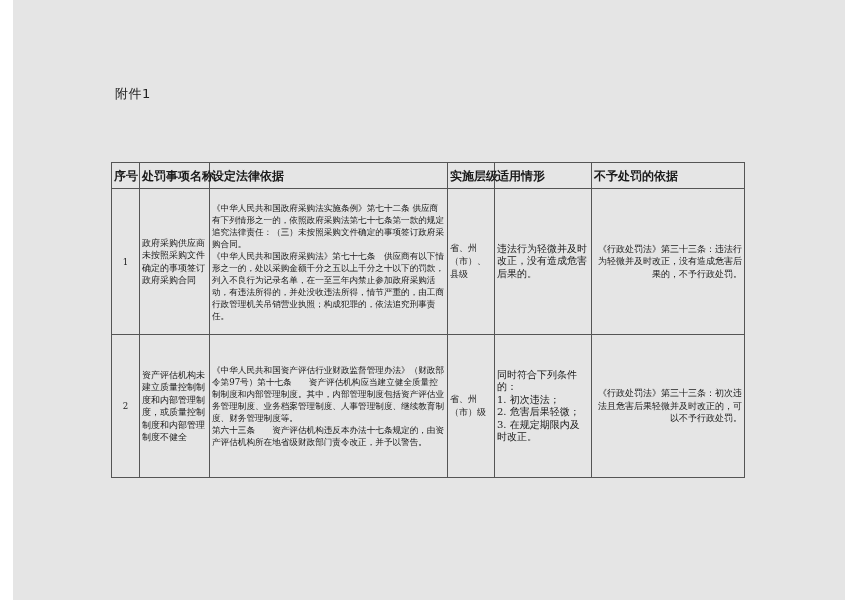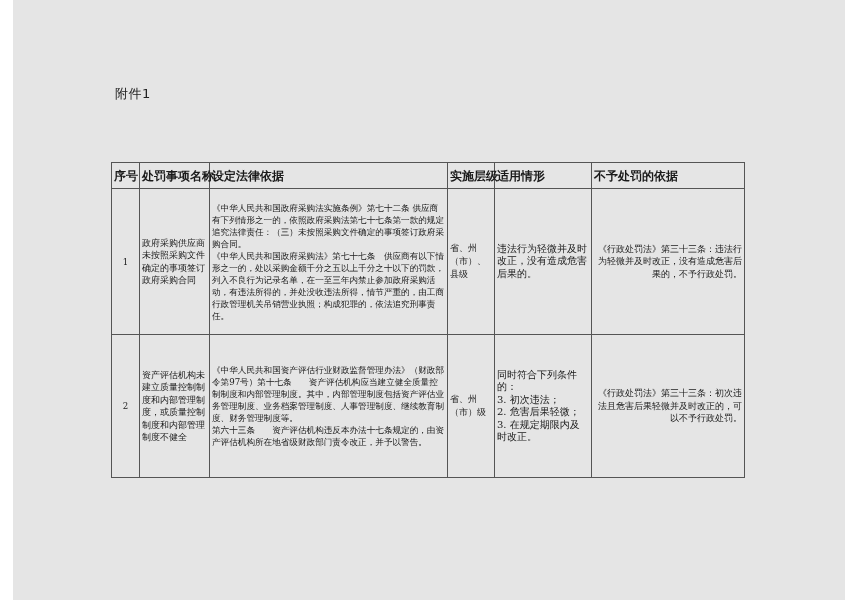--- a/index.html
+++ b/index.html
@@ -118,21 +118,21 @@
       <tr class="row-2">
         <td class="c-no">2</td>
         <td class="c-name">资产评估机构未建立质量控制制度和内部管理制度，或质量控制制度和内部管理制度不健全</td>
         <td class="c-basis">
           <span class="basis-line">《中华人民共和国资产评估行业财政监督管理办法》（财政部令第97号）第十七条　　资产评估机构应当建立健全质量控制制度和内部管理制度。其中，内部管理制度包括资产评估业务管理制度、业务档案管理制度、人事管理制度、继续教育制度、财务管理制度等。</span>
           <span class="basis-line">第六十三条　　资产评估机构违反本办法十七条规定的，由资产评估机构所在地省级财政部门责令改正，并予以警告。</span>
         </td>
         <td class="c-level">省、州（市）级</td>
         <td class="c-scene">
           <span class="scene-line">同时符合下列条件的：</span>
-          <span class="scene-line">3. 初次违法；</span>
+          <span class="scene-line">1. 初次违法；</span>
           <span class="scene-line">2. 危害后果轻微；</span>
           <span class="scene-line">3. 在规定期限内及时改正。</span>
         </td>
         <td class="c-reason">《行政处罚法》第三十三条：初次违法且危害后果轻微并及时改正的，可以不予行政处罚。</td>
       </tr>
     </tbody>
   </table>
 
 </div>
 

